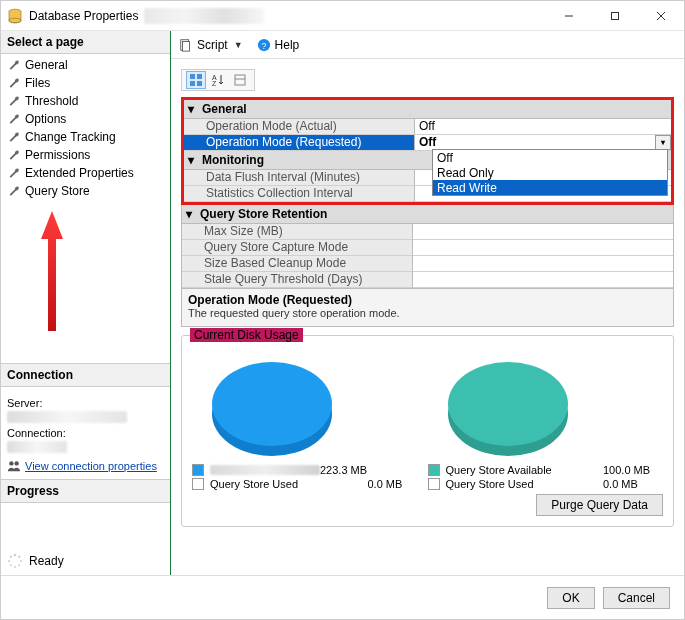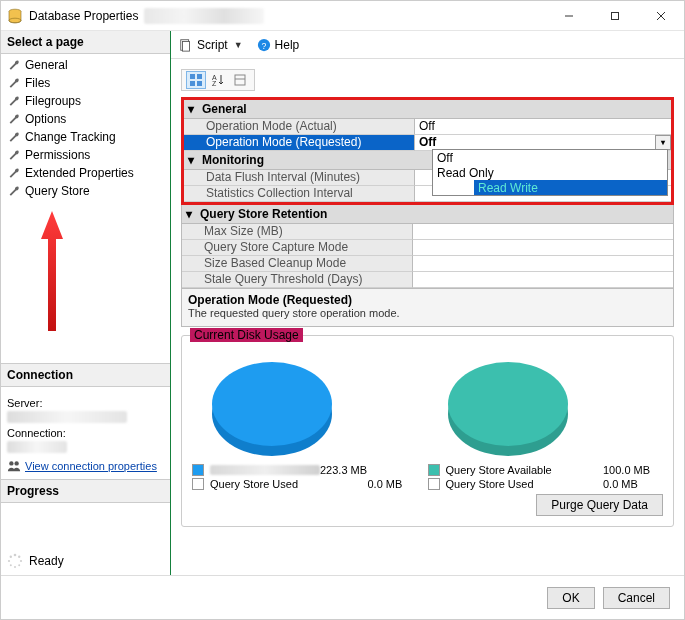--- a/index.html
+++ b/index.html
@@ -60,21 +60,21 @@
 .prow { display:flex; align-items:stretch; font-size:12px; height:16px; }
 .prow .pname { width:230px; padding-left:22px; color:#555; background:#eaeaea; border-bottom:1px solid #d0d0d0; }
 .prow .pval { flex:1; background:#fff; border-left:1px solid #bbb; border-bottom:1px solid #d0d0d0; padding-left:4px; position:relative; }
 .prow.selected .pname { background:#0a64c8; color:#fff; }
 .prow.selected .pval { font-weight:bold; }
 .dropbtn { position:absolute; right:0; top:0; width:16px; height:15px; border:1px solid #999; background:#f0f0f0; display:flex; align-items:center; justify-content:center; font-size:8px; }
 
 
 .dropdown { position:absolute; right:3px; top:49px; width:236px; background:#fff; border:1px solid #888; z-index:5; }
 .dropdown .opt { padding:1px 4px; font-size:12px; height:15px; }
-.dropdown .opt.selopt { background:#0a64c8; color:#5eead4;margin-left:41px; }
+.dropdown .opt.selopt { background:#0a64c8; color:#ffffff; }
 
 
 .grid2 { border:1px solid #bbb; border-top:none; background:#eaeaea; }
 .grid2 .cat { background:#dcdcdc; }
 
 
 .desc { border:1px solid #bbb; border-top:none; background:#f4f4f4; padding:4px 6px; height:38px; overflow:hidden; }
 .desc .dtitle { font-weight:bold; font-size:12px; }
 .desc .dtext { font-size:11px; color:#333; }
 
@@ -143,21 +143,21 @@
         <div class="navitem">
             <svg class="wrench" viewBox="0 0 16 16">
               <path d="M13 3a3 3 0 0 0-4 3l-6 6 1.5 1.5 6-6A3 3 0 0 0 13 3z" fill="#666"></path>
             </svg>
             <span>Files</span>
           </div>
         <div class="navitem">
             <svg class="wrench" viewBox="0 0 16 16">
               <path d="M13 3a3 3 0 0 0-4 3l-6 6 1.5 1.5 6-6A3 3 0 0 0 13 3z" fill="#666"></path>
             </svg>
-            <span>Filegroups</span>
+            <span>Threshold</span>
           </div>
         <div class="navitem">
             <svg class="wrench" viewBox="0 0 16 16">
               <path d="M13 3a3 3 0 0 0-4 3l-6 6 1.5 1.5 6-6A3 3 0 0 0 13 3z" fill="#666"></path>
             </svg>
             <span>Options</span>
           </div>
         <div class="navitem">
             <svg class="wrench" viewBox="0 0 16 16">
               <path d="M13 3a3 3 0 0 0-4 3l-6 6 1.5 1.5 6-6A3 3 0 0 0 13 3z" fill="#666"></path>

